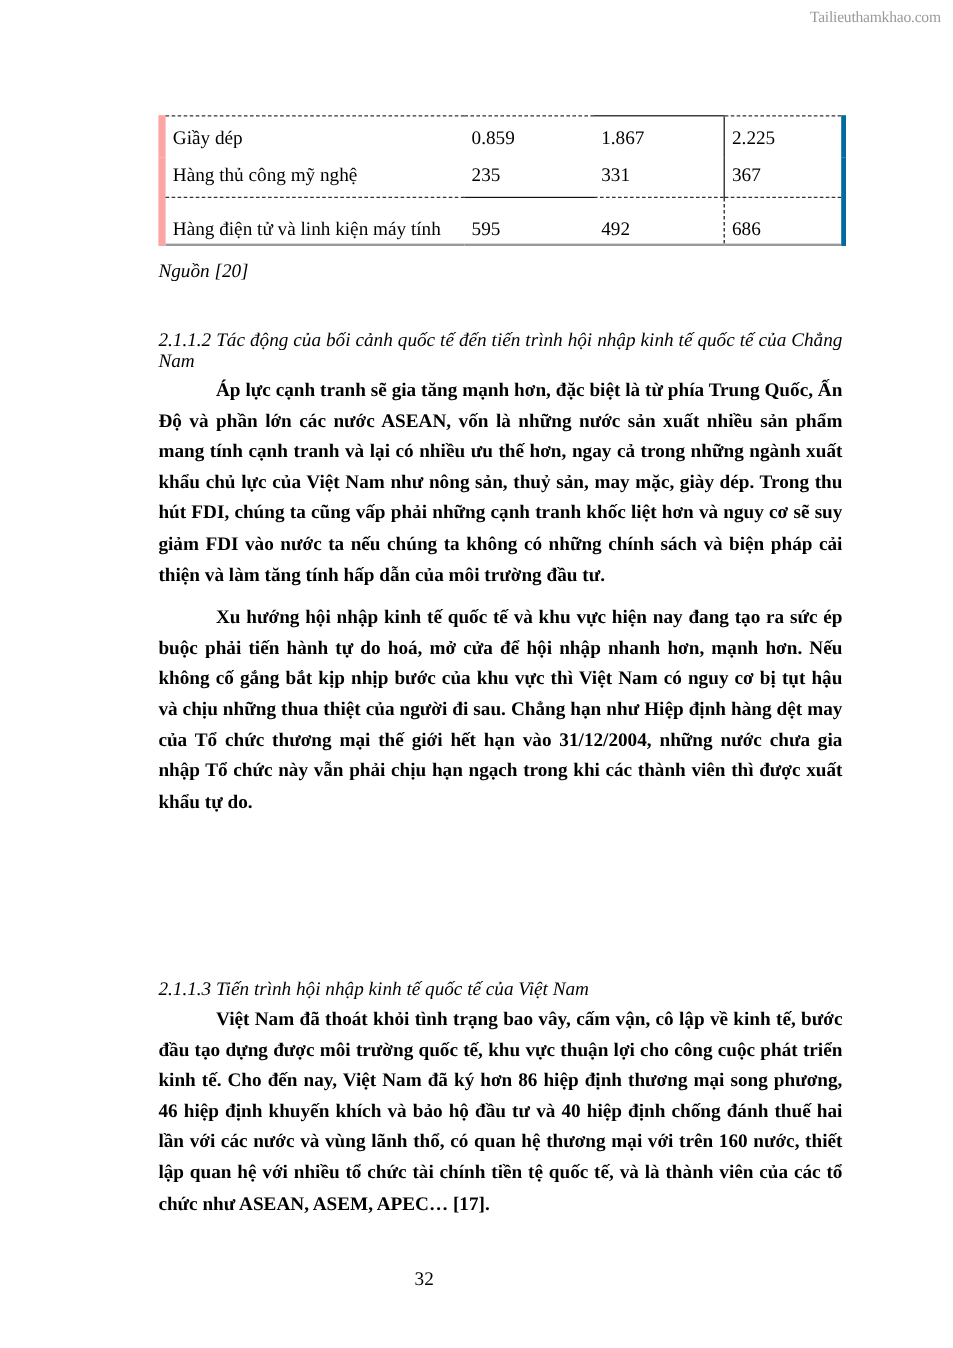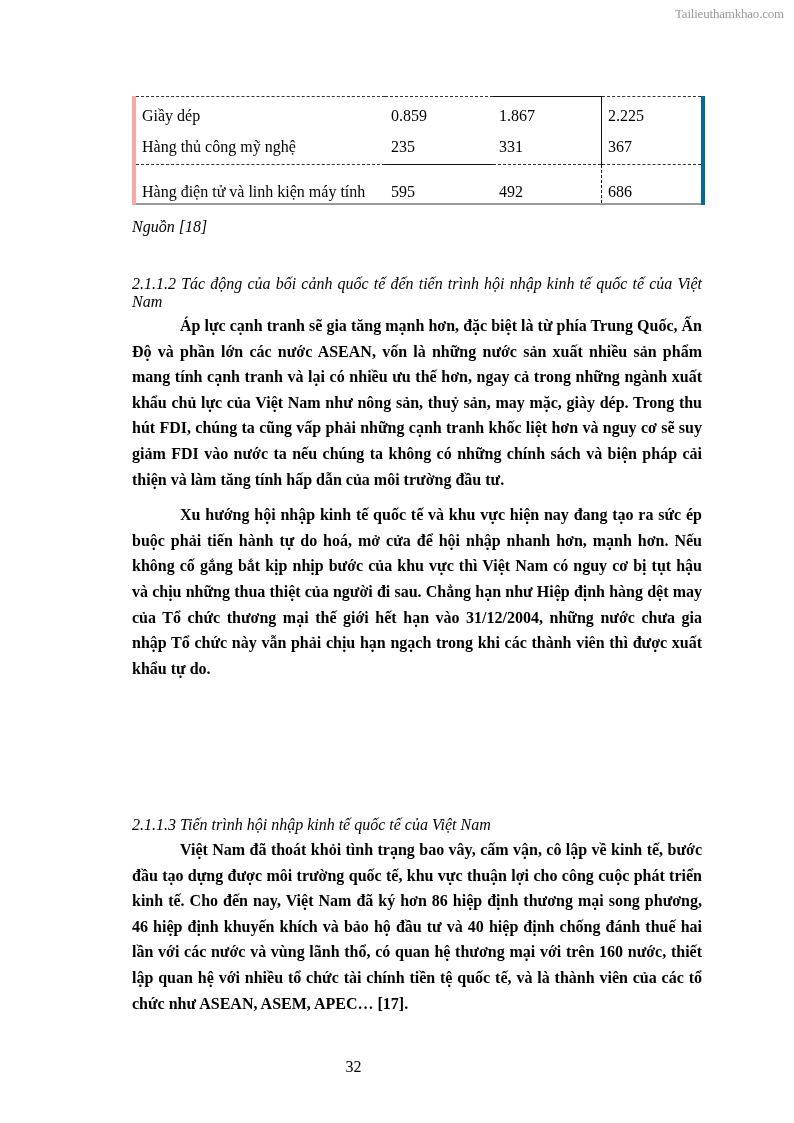--- a/index.html
+++ b/index.html
@@ -31,21 +31,21 @@
       top: 96px;
       width: 573px;
       border-collapse: collapse;
       font-size: 16px;
       line-height: 19px;
     }
     .data-table td {
       vertical-align: top;
       padding: 0 6px;
     }
-    .data-table td.c0 { width: 237px; border-left: 4px solid #fca5a5; }
+    .data-table td.c0 { width: 237px; border-left: 6px solid #fca5a5; }
     .data-table td.c1 { width: 96px; }
     .data-table td.c2 { width: 96px; }
     .data-table td.c3 { border-right: 4px solid #0369a1; }
     .data-table tr.r0 td { border-top: 1px dashed #333; padding-top: 9px; padding-bottom: 6px; }
     .data-table tr.r0 td.c2 { border-top: 1px solid #111; }
     .data-table tr.r0 td.c3 { border-left: 1px solid #111; }
     .data-table tr.r1 td { padding-top: 6px; padding-bottom: 8px; }
     .data-table tr.r1 td.c3 { border-left: 1px solid #111; }
     .data-table tr.r2 td { border-top: 1px dashed #333; border-bottom: 2px solid #999; padding-top: 17px; padding-bottom: 2px; }
     .data-table tr.r2 td.c1 { border-top: 1px solid #111; }
@@ -99,24 +99,24 @@
     <td class="c0">
           <div class="wrap">Hàng điện tử và linh kiện máy tính</div>
         </td>
     <td class="c1">595</td>
     <td class="c2">492</td>
     <td class="c3">686</td>
   </tr>
 </tbody>
   </table>
 
-<div class="source">Nguồn [18]</div>
+<div class="source">Nguồn [20]</div>
 
 <div class="text-block" style="top:275px;">
-  <div class="heading">2.1.1.2 Tác động của bối cảnh quốc tế đến tiến trình hội nhập kinh tế quốc tế của Việt Nam</div>
+  <div class="heading">2.1.1.2 Tác động của bối cảnh quốc tế đến tiến trình hội nhập kinh tế quốc tế của Chẳng Nam</div>
   <div class="para" style="margin-top:2px;">Áp lực cạnh tranh sẽ gia tăng mạnh hơn, đặc biệt là từ phía Trung Quốc, Ấn Độ và phần lớn các nước ASEAN, vốn là những nước sản xuất nhiều sản phẩm mang tính cạnh tranh và lại có nhiều ưu thế hơn, ngay cả trong những ngành xuất khẩu chủ lực của Việt Nam như nông sản, thuỷ sản, may mặc, giày dép. Trong thu hút FDI, chúng ta cũng vấp phải những cạnh tranh khốc liệt hơn và nguy cơ sẽ suy giảm FDI vào nước ta nếu chúng ta không có những chính sách và biện pháp cải thiện và làm tăng tính hấp dẫn của môi trường đầu tư.</div>
   <div class="para" style="margin-top:10px;">Xu hướng hội nhập kinh tế quốc tế và khu vực hiện nay đang tạo ra sức ép buộc phải tiến hành tự do hoá, mở cửa để hội nhập nhanh hơn, mạnh hơn. Nếu không cố gắng bắt kịp nhịp bước của khu vực thì Việt Nam có nguy cơ bị tụt hậu và chịu những thua thiệt của người đi sau. Chẳng hạn như Hiệp định hàng dệt may của Tổ chức thương mại thế giới hết hạn vào 31/12/2004, những nước chưa gia nhập Tổ chức này vẫn phải chịu hạn ngạch trong khi các thành viên thì được xuất khẩu tự do.</div>
 </div>
 
 <div class="text-block" style="top:812px;">
   <div class="heading" style="line-height:25px;">2.1.1.3 Tiến trình hội nhập kinh tế quốc tế của Việt Nam</div>
   <div class="para">Việt Nam đã thoát khỏi tình trạng bao vây, cấm vận, cô lập về kinh tế, bước đầu tạo dựng được môi trường quốc tế, khu vực thuận lợi cho công cuộc phát triển kinh tế. Cho đến nay, Việt Nam đã ký hơn 86 hiệp định thương mại song phương, 46 hiệp định khuyến khích và bảo hộ đầu tư và 40 hiệp định chống đánh thuế hai lần với các nước và vùng lãnh thổ, có quan hệ thương mại với trên 160 nước, thiết lập quan hệ với nhiều tổ chức tài chính tiền tệ quốc tế, và là thành viên của các tổ chức như ASEAN, ASEM, APEC… [17].</div>
 </div>
 
 <div style="position:absolute; left:0; width:707px; top:1058px; text-align:center; font-size:16px;">32</div>

